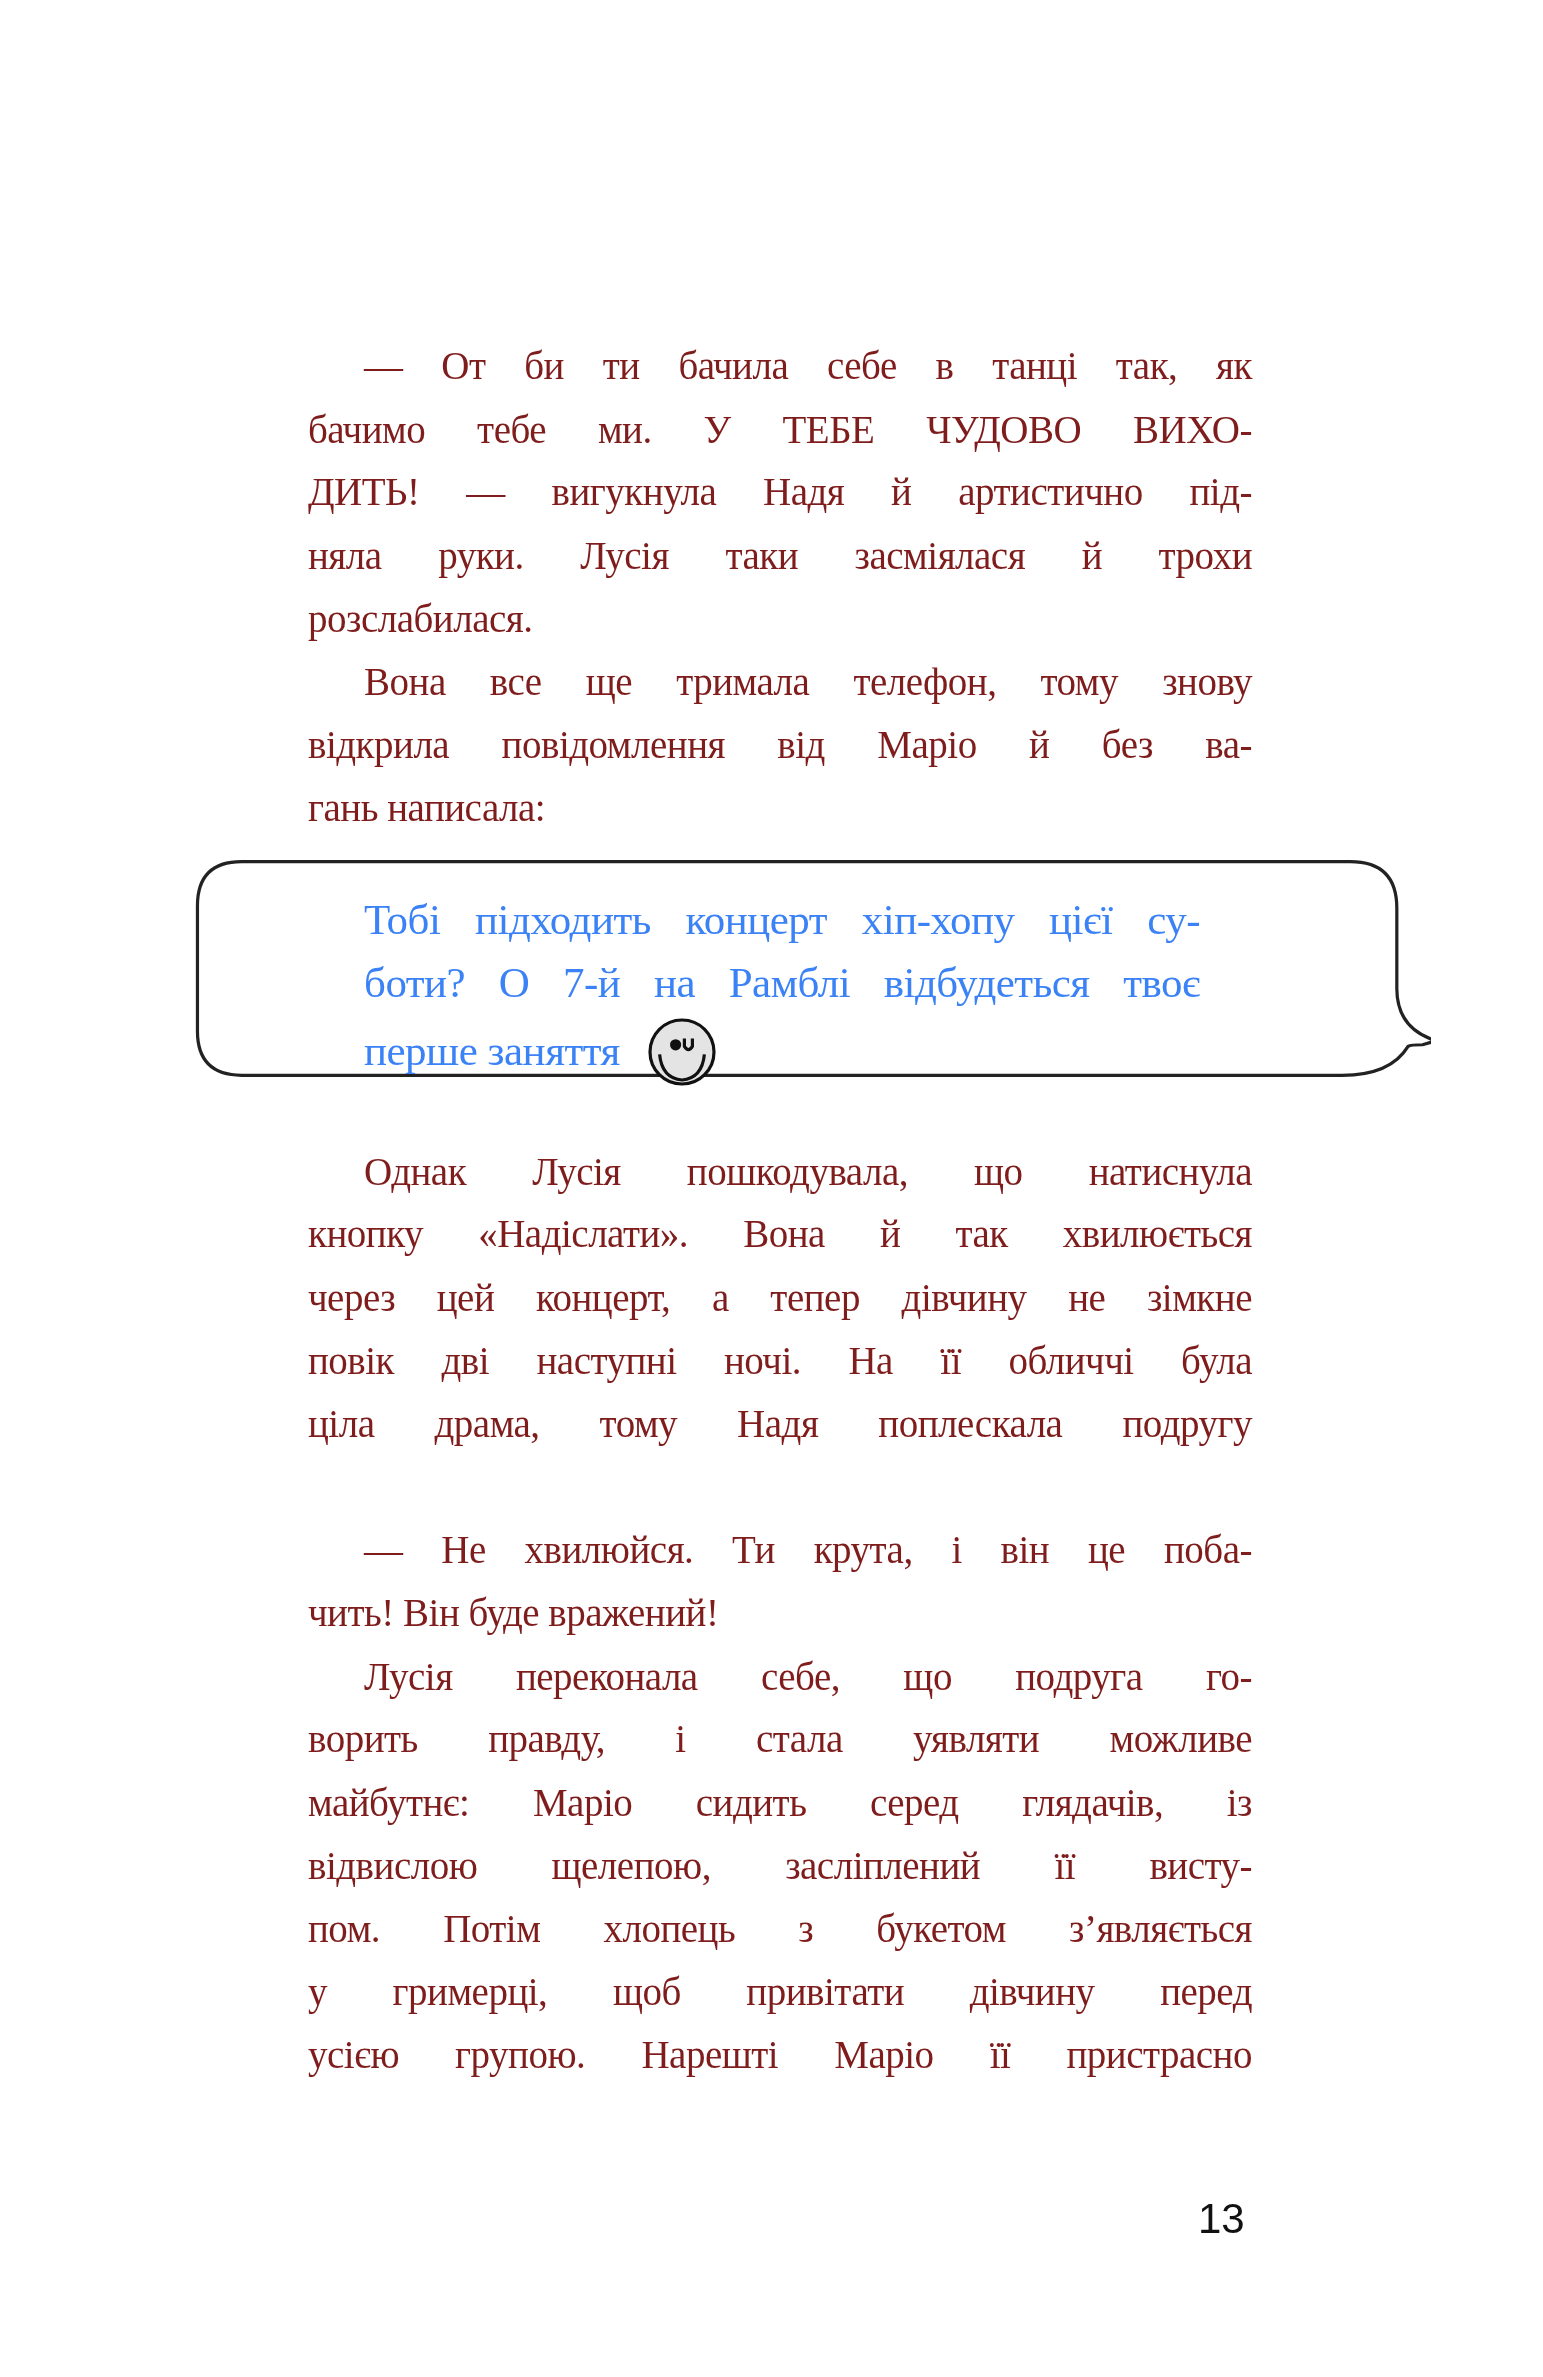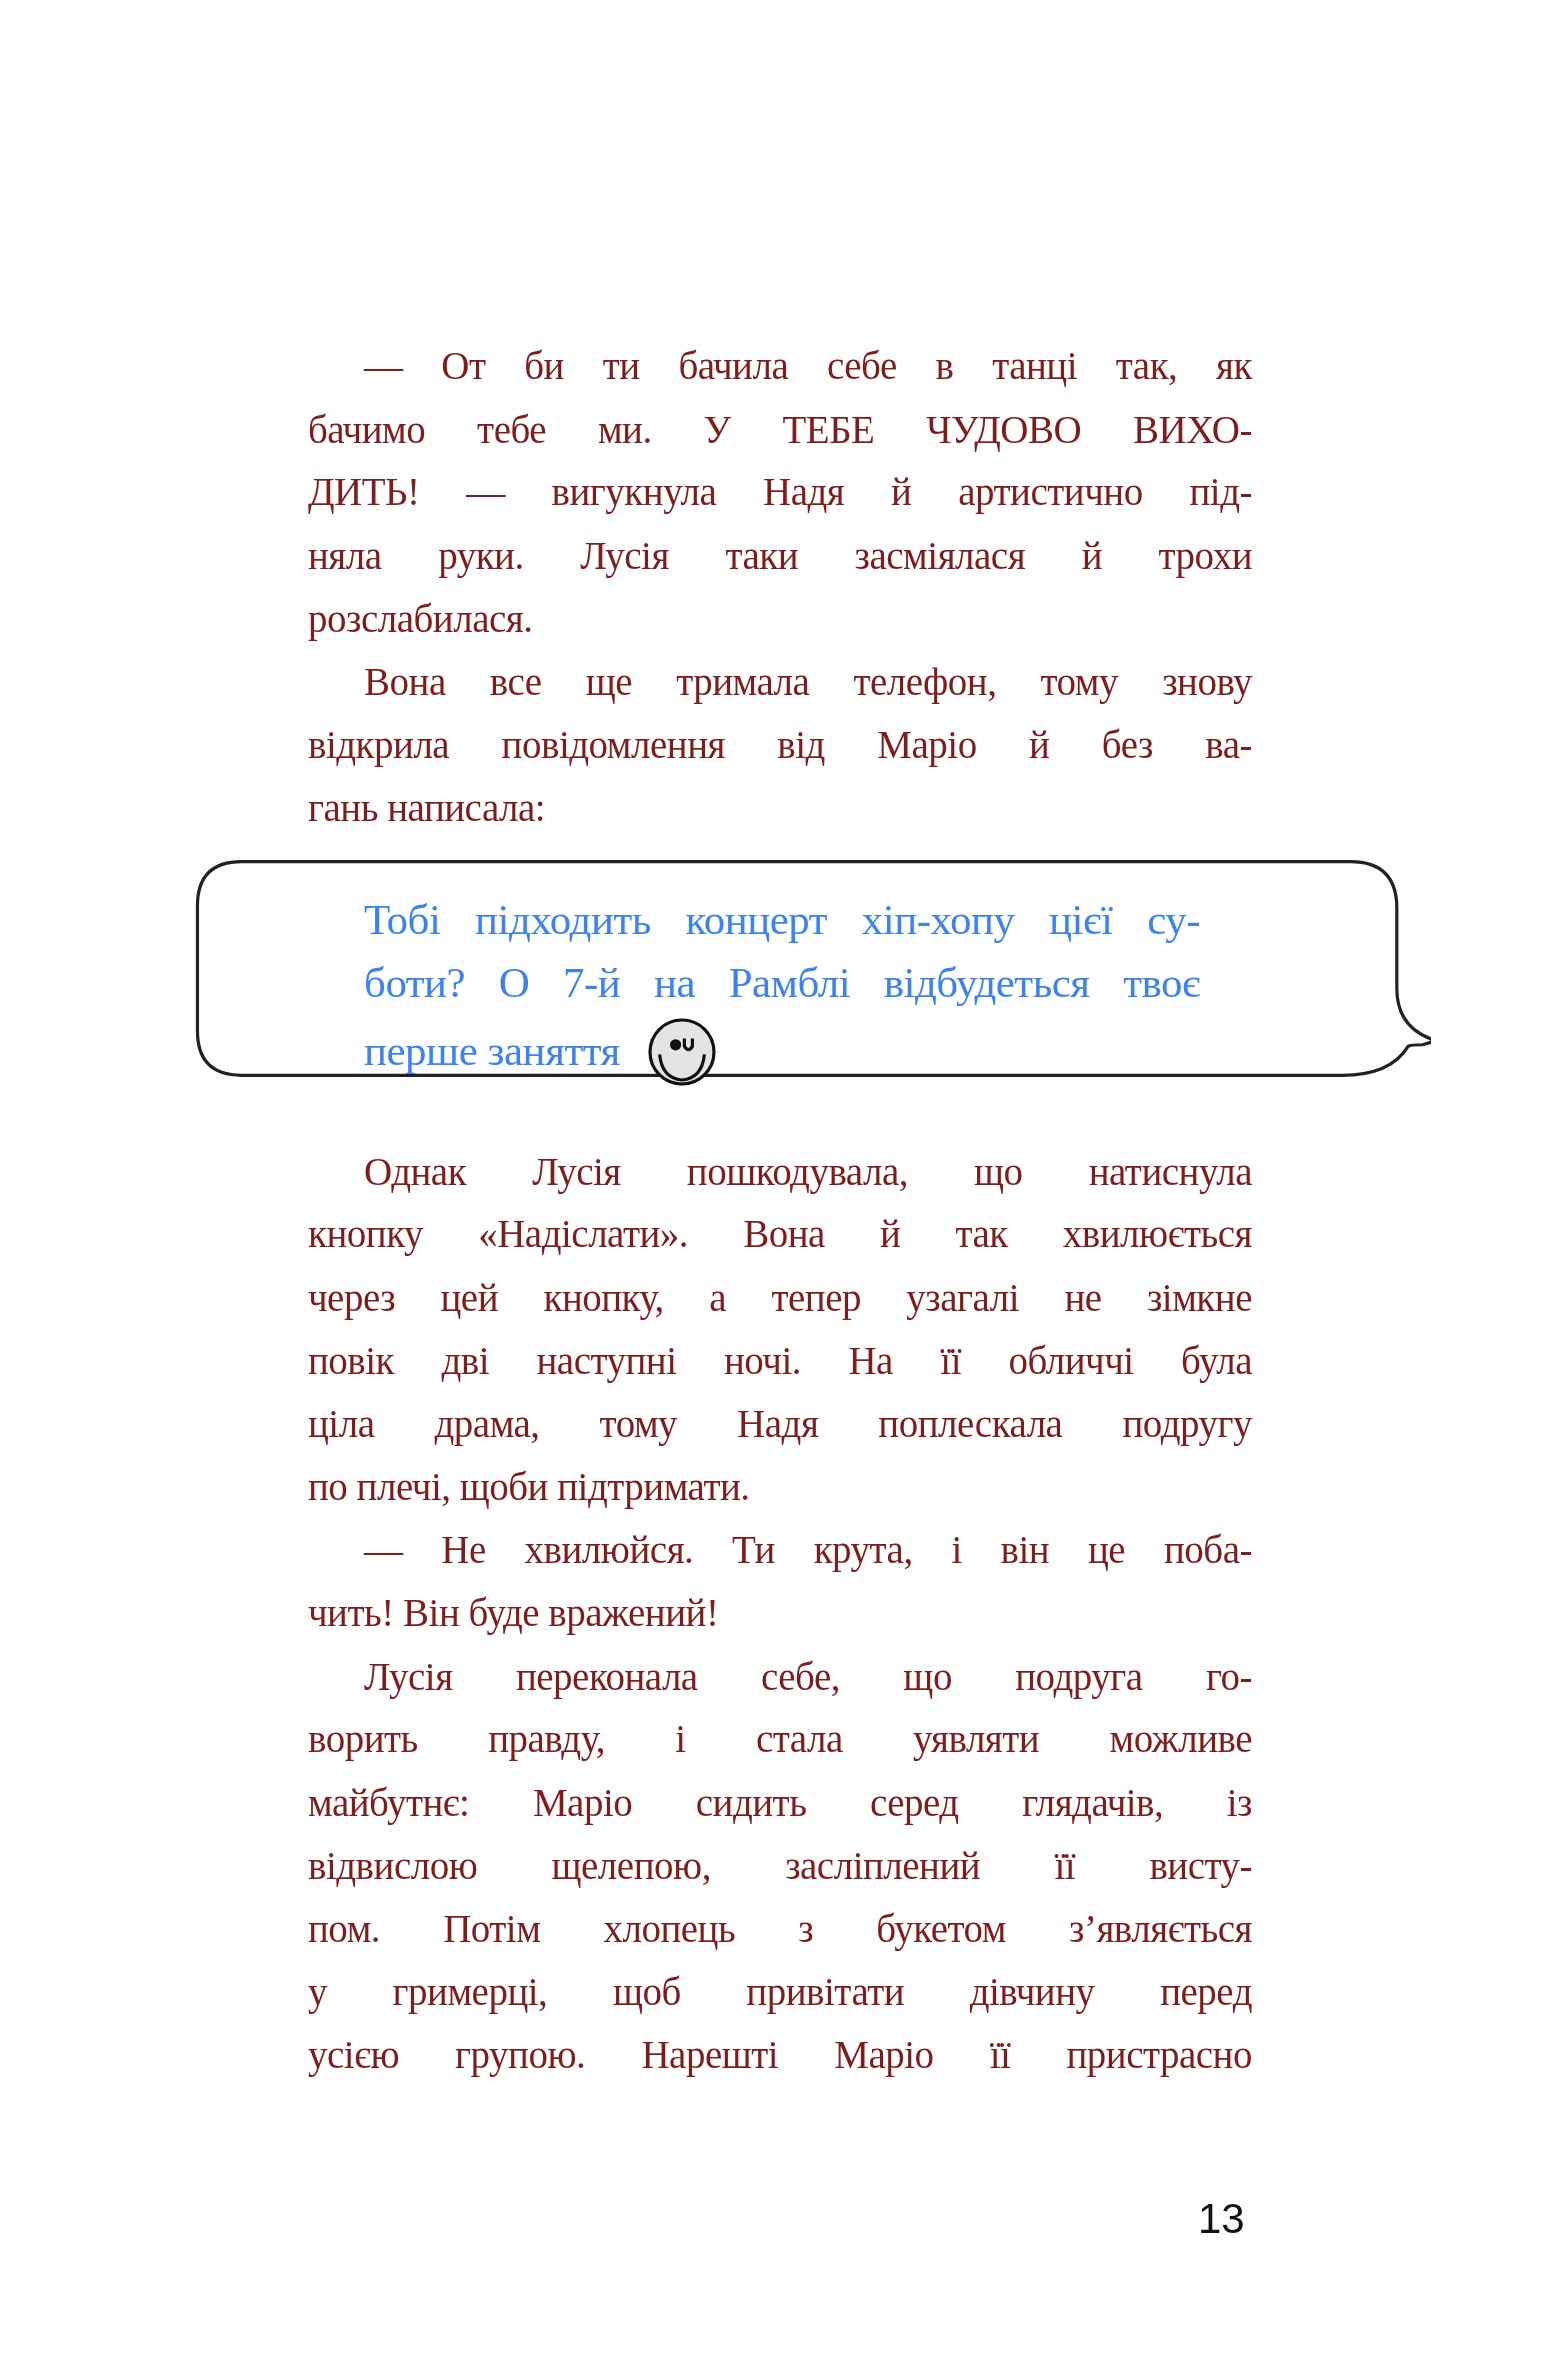--- a/index.html
+++ b/index.html
@@ -83,24 +83,23 @@
     <svg class="smiley" viewBox="0 0 90 90">
       <circle cx="45" cy="45" r="40" fill="#e4e4e4" stroke="#111" stroke-width="4"></circle>
       <path d="M 17 48 Q 20 78 45 80 Q 70 78 73 48" fill="none" stroke="#111" stroke-width="4"></path>
       <circle cx="37" cy="36" r="7" fill="#111"></circle>
       <path d="M 48 28 L 48 38 Q 53 46 58 38 L 58 28" fill="none" stroke="#111" stroke-width="4"></path>
     </svg>
   </div>
 
   <div class="line indent" style="top: 1146px; white-space: normal;">Однак Лусія пошкодувала, що натиснула</div>
   <div class="line" style="top: 1208px; white-space: normal;">кнопку «Надіслати». Вона й так хвилюється</div>
-  <div class="line" style="top: 1272px; white-space: normal;">через цей кнопку, а тепер узагалі не зімкне</div>
+  <div class="line" style="top: 1272px; white-space: normal;">через цей концерт, а тепер дівчину не зімкне</div>
   <div class="line" style="top: 1398px; white-space: normal;">ціла драма, тому Надя поплескала подругу</div>
   <div class="line" style="top: 1335px; white-space: normal;">повік дві наступні ночі. На її обличчі була</div>
-  <div class="line last" style="top:1461px">по плечі, щоби підтримати.</div>
 
   <div class="line indent" style="top: 1524px; white-space: normal;">— Не хвилюйся. Ти крута, і він це поба-</div>
   <div class="line indent" style="top: 1651px; white-space: normal;">Лусія переконала себе, що подруга го-</div>
 
   <div class="line last" style="top:1587px">чить! Він буде вражений!</div>
   <div class="line" style="top: 1713px; white-space: normal;">ворить правду, і стала уявляти можливе</div>
   <div class="line" style="top: 1777px; white-space: normal;">майбутнє: Маріо сидить серед глядачів, із</div>
   <div class="line" style="top: 1903px; white-space: normal;">пом. Потім хлопець з букетом з’являється</div>
   <div class="line" style="top: 1840px; white-space: normal;">відвислою щелепою, засліплений її висту-</div>
   <div class="line" style="top: 1966px; white-space: normal;">у гримерці, щоб привітати дівчину перед</div>

